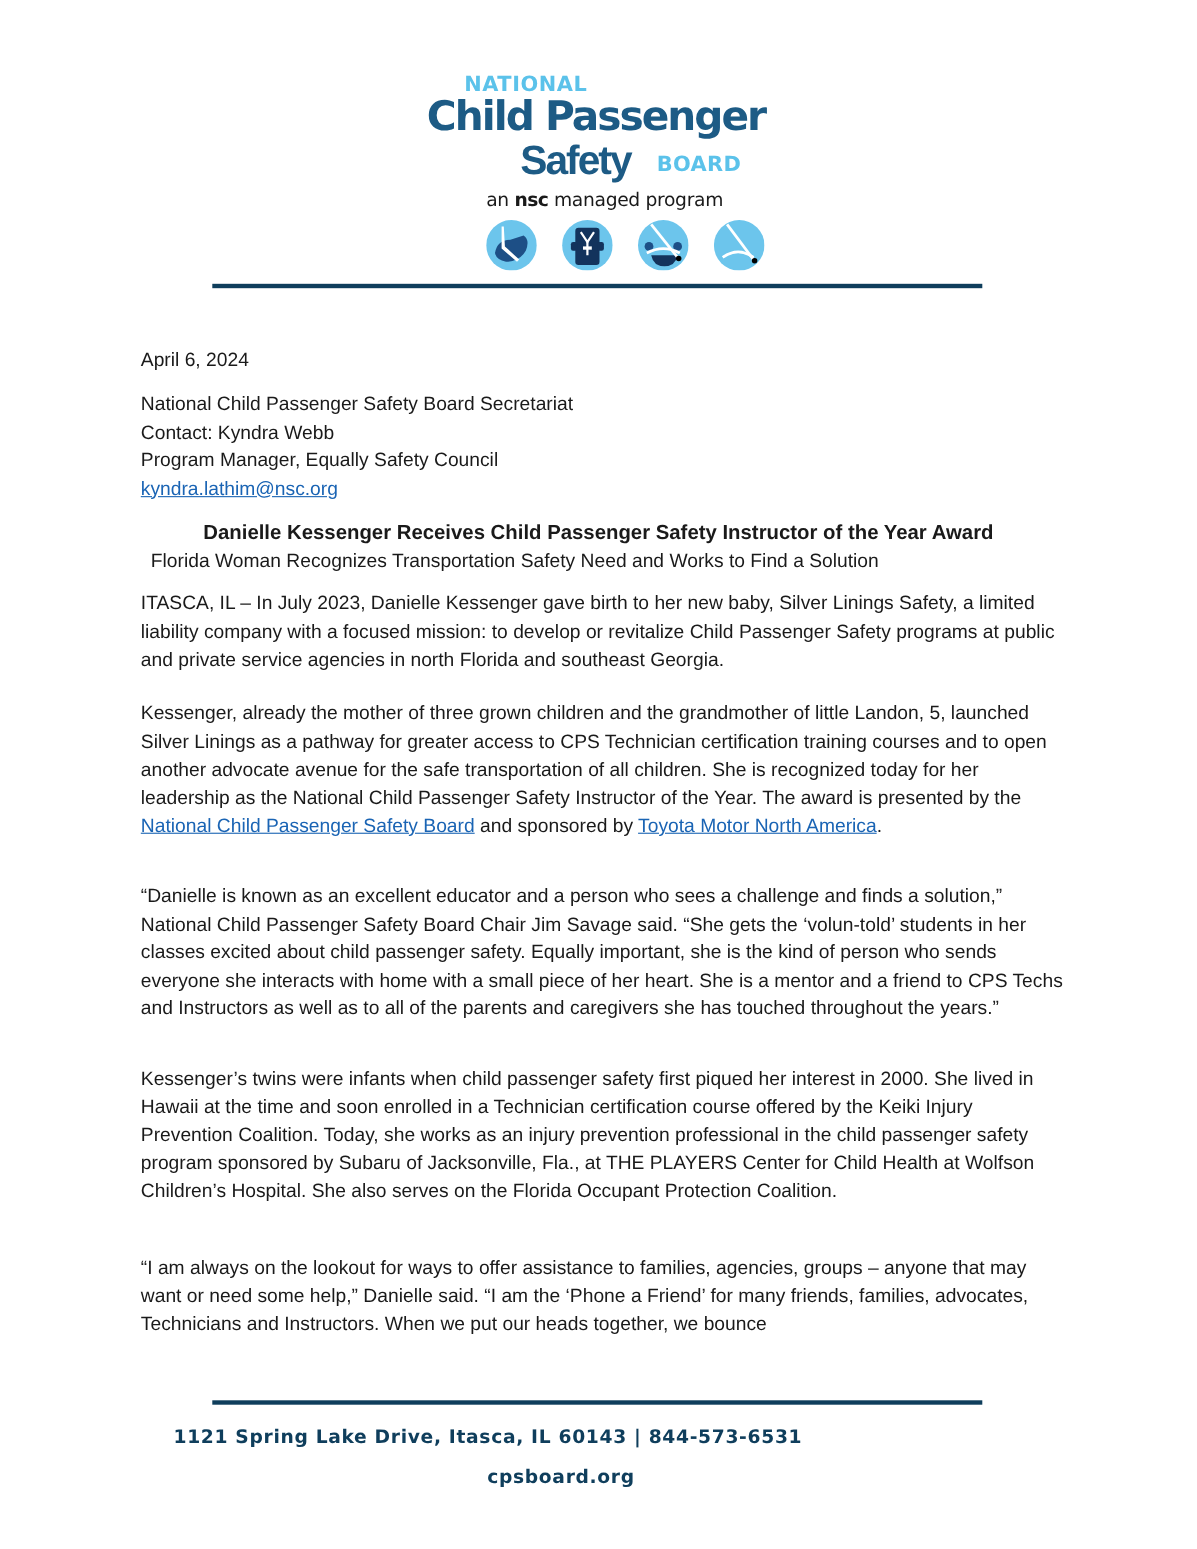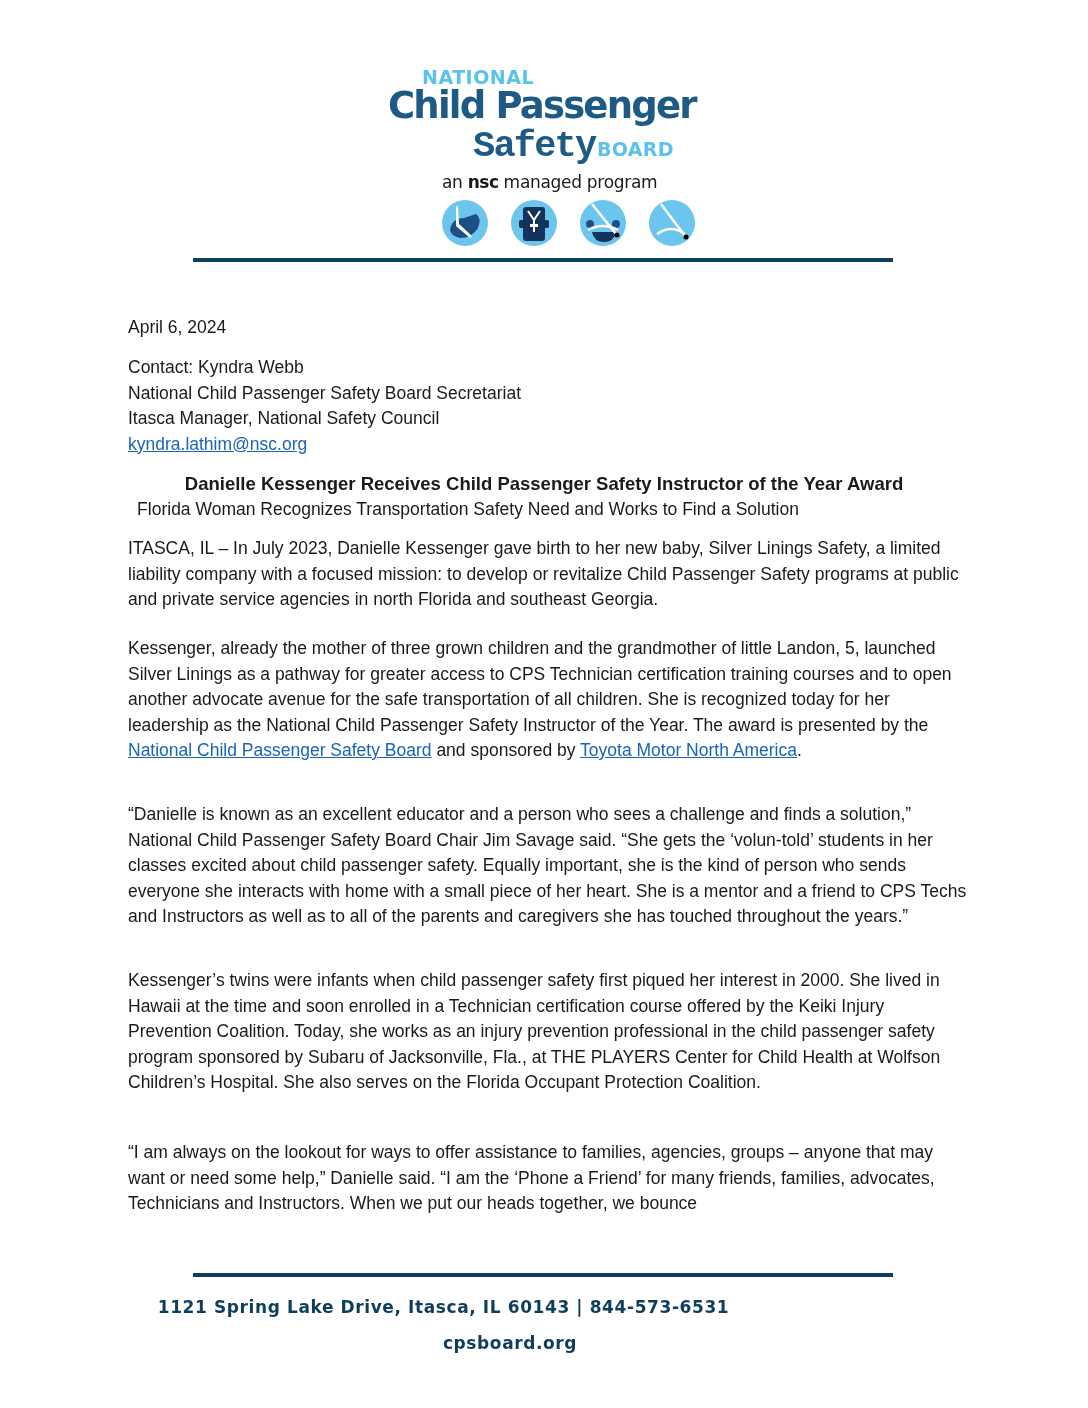--- a/index.html
+++ b/index.html
@@ -2,21 +2,21 @@
 <html><head>
 <meta charset="utf-8">
 <style>
   * { margin: 0; padding: 0; box-sizing: border-box; }
   html, body { width: 1088px; height: 1408px; background: #ffffff; }
   body { position: relative; font-family: "Liberation Sans", sans-serif; color: #1a1a1a; overflow: hidden; }
 
   .logo { position: absolute; left: 0; width: 1088px; top: 64px; text-align: center; }
   .logo-national { font-family: "DejaVu Sans", sans-serif; font-weight: bold; color: #5bc2ea; font-size: 19px; letter-spacing: 0.5px; position: absolute; left: 422px; top: 2px; }
   .logo-cps1 { font-family: "DejaVu Sans", sans-serif; font-weight: bold; color: #1d5b85; font-size: 37px; letter-spacing: -1.8px; position: absolute; left: 388px; top: 22px; line-height: 40px; }
-  .logo-cps2 { font-family: Liberation Mono, monospace; font-weight: bold; color: #1d5b85; font-size: 37px; letter-spacing: -1.8px; position: absolute; left: 473px; top: 62px; line-height: 40px; }
+  .logo-cps2 { font-family: Liberation Sans, sans-serif; font-weight: bold; color: #1d5b85; font-size: 37px; letter-spacing: -1.8px; position: absolute; left: 473px; top: 62px; line-height: 40px; }
   .logo-board { font-family: "DejaVu Sans", sans-serif; font-weight: bold; color: #5bc2ea; font-size: 19px; position: absolute; left: 597px; top: 74px; letter-spacing: 0.3px; }
   .logo-tag { font-family: "DejaVu Sans", sans-serif; color: #1a1a1a; font-size: 17px; position: absolute; left: 442px; top: 108px; letter-spacing: -0.3px; }
   .logo-tag b { font-weight: bold; letter-spacing: -0.5px; margin-top: 34px; }
 
   .icons { position: absolute; top: 200px; left: 442px; width: 260px; height: 46px; }
   .icons .ic { position: absolute; top: 0; width: 46px; height: 46px; }
 
   .rule { position: absolute; left: 193px; width: 700px; height: 4px; background: #0f3e5c; }
   .rule.top { top: 258px; }
   .rule.bottom { top: 1273px; }
@@ -84,23 +84,23 @@
     <line x1="12" y1="4" x2="36" y2="36" stroke="#ffffff" stroke-width="2.5"></line>
     <circle cx="37" cy="37" r="2.5" fill="#000"></circle>
   </svg>
 </div>
 
 <div class="rule top"></div>
 
 <div class="body-text date">April 6, 2024</div>
 
 <div class="body-text contact">
+  <p>National Child Passenger Safety Board Secretariat</p>
   <p>Contact: Kyndra Webb</p>
-  <p>National Child Passenger Safety Board Secretariat</p>
-  <p>Itasca Manager, National Safety Council</p>
+  <p>Program Manager, Equally Safety Council</p>
   <p><a>kyndra.lathim@nsc.org</a></p>
 </div>
 
 <div class="headline">Danielle Kessenger Receives Child Passenger Safety Instructor of the Year Award</div>
 <div class="subhead">Florida Woman Recognizes Transportation Safety Need and Works to Find a Solution</div>
 
 <div class="body-text p1">ITASCA, IL – In July 2023, Danielle Kessenger gave birth to her new baby, Silver Linings Safety, a limited liability company with a focused mission: to develop or revitalize Child Passenger Safety programs at public and private service agencies in north Florida and southeast Georgia.</div>
 
 <div class="body-text p2"><span>Kessenger, already the mother of three grown children and the grandmother of little Landon, 5, launched Silver Linings as a pathway for greater access to CPS Technician certification training courses and to open another advocate avenue for the safe transportation of all children. She is recognized today for her leadership as the National Child Passenger Safety Instructor of the Year. The award is presented by the </span><a>National Child Passenger Safety Board</a><span> and sponsored by </span><a>Toyota Motor North America</a><span>.</span></div>
 

